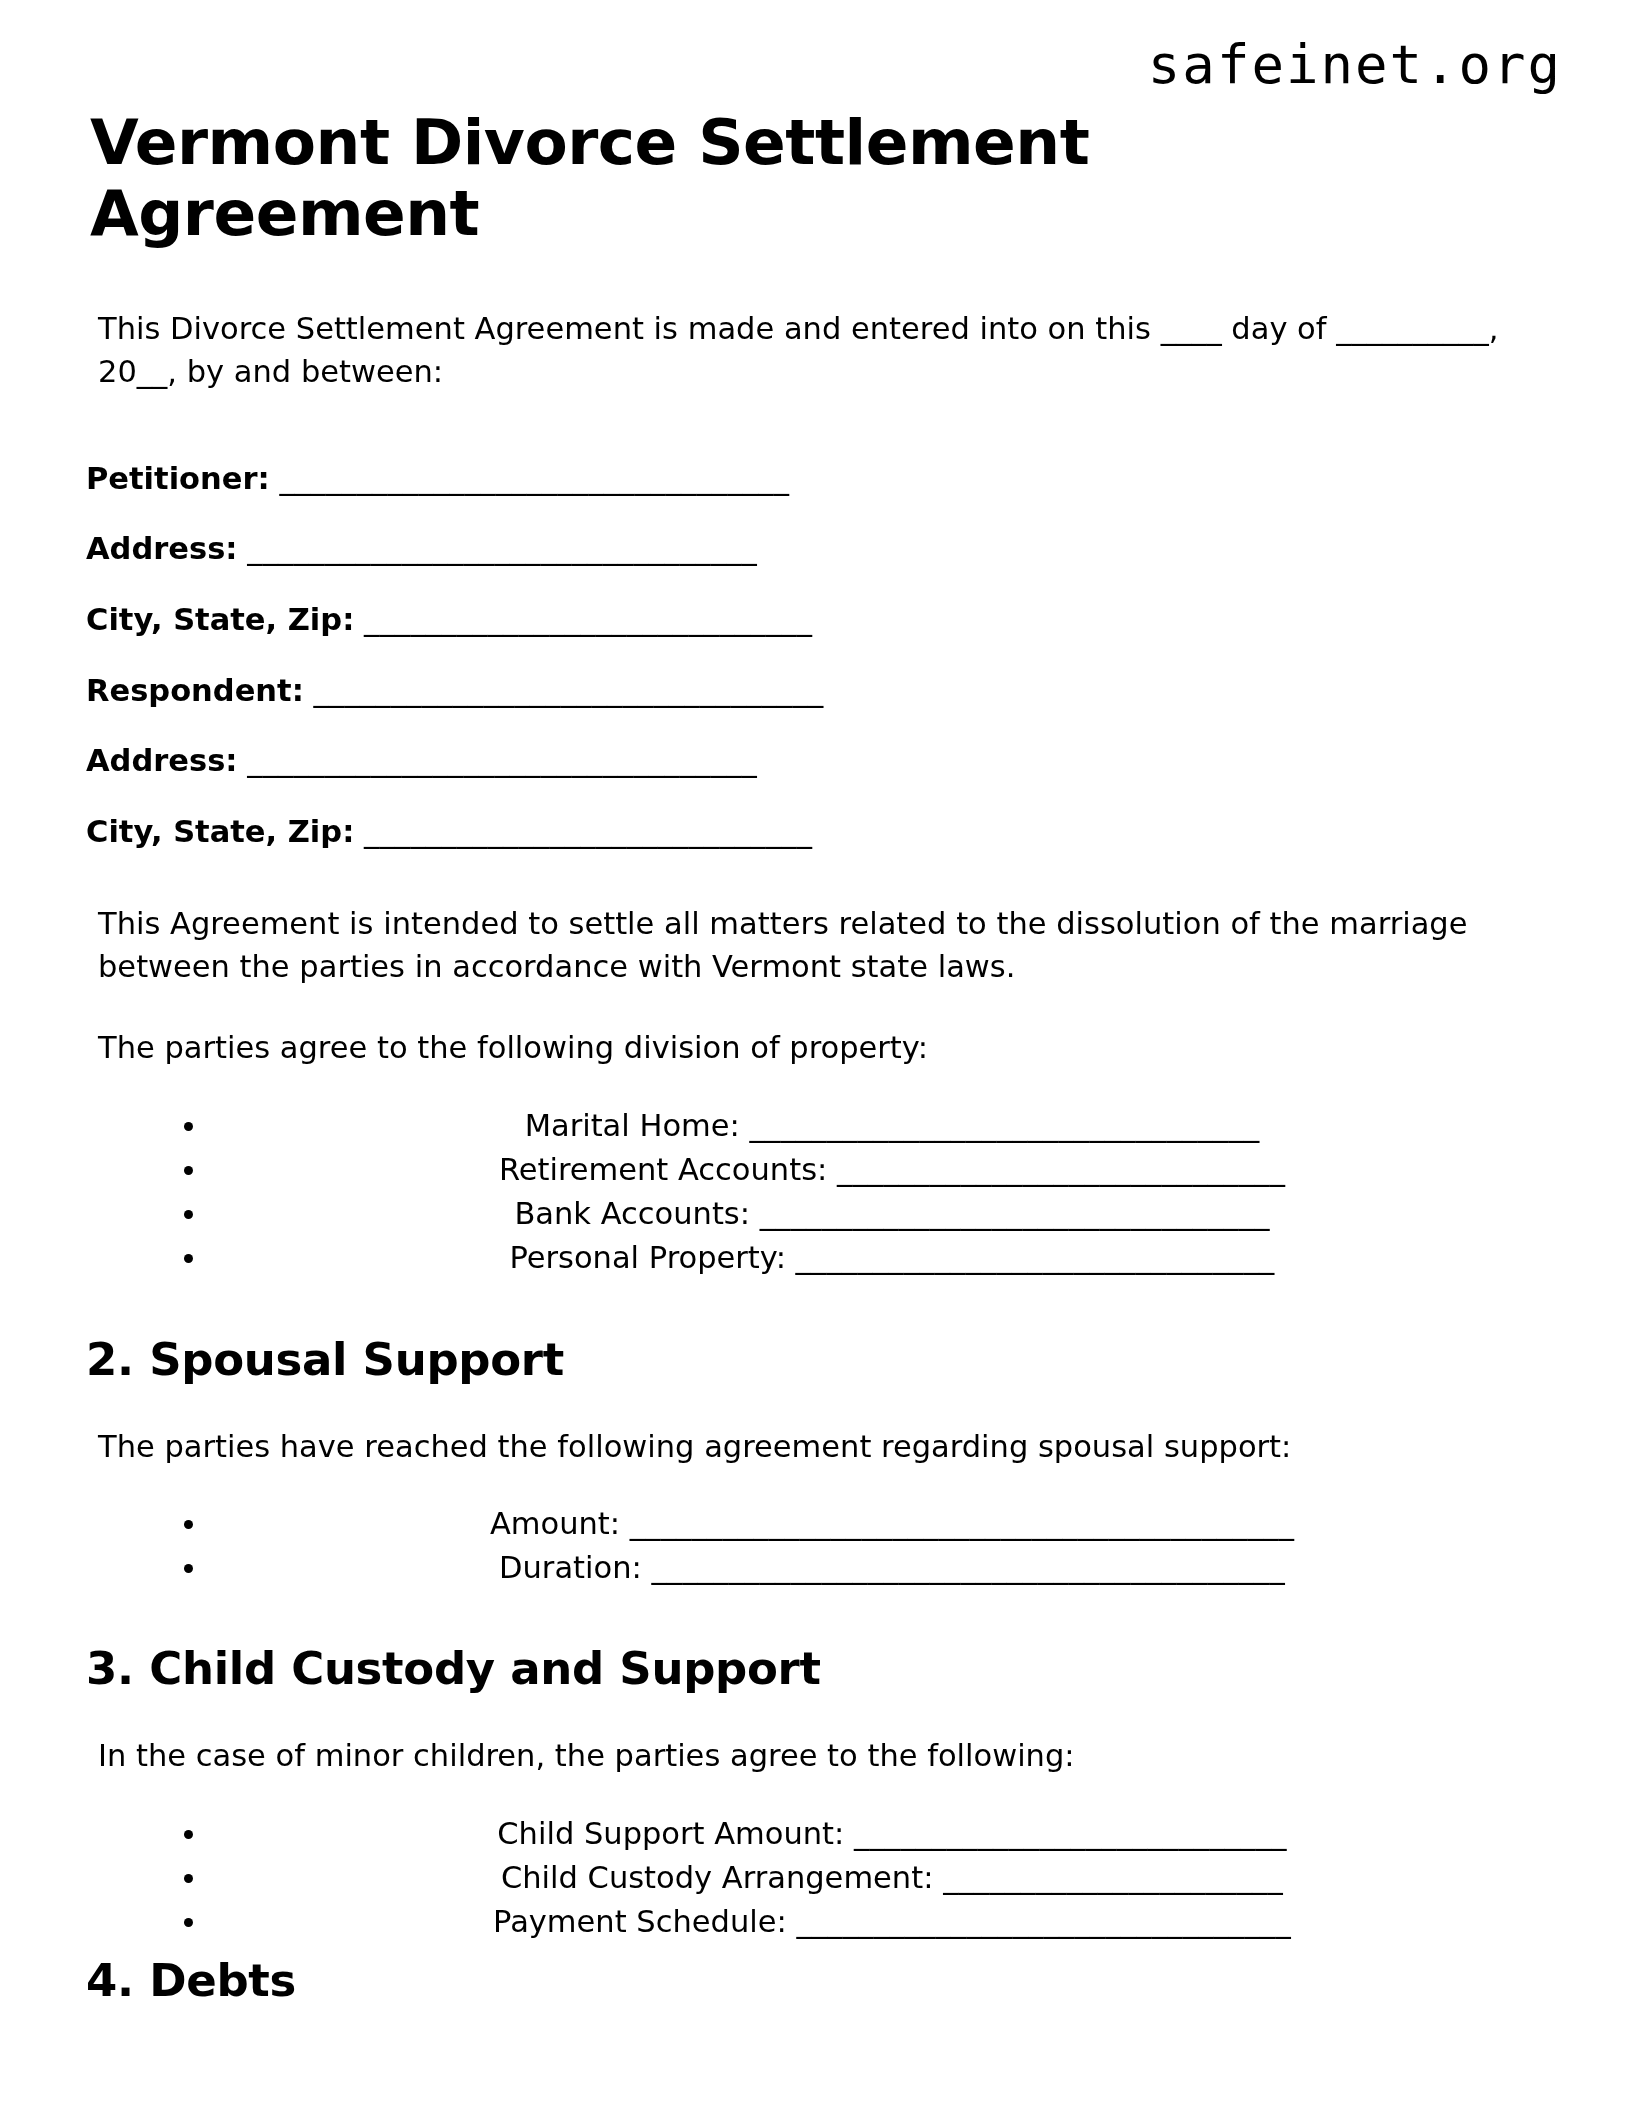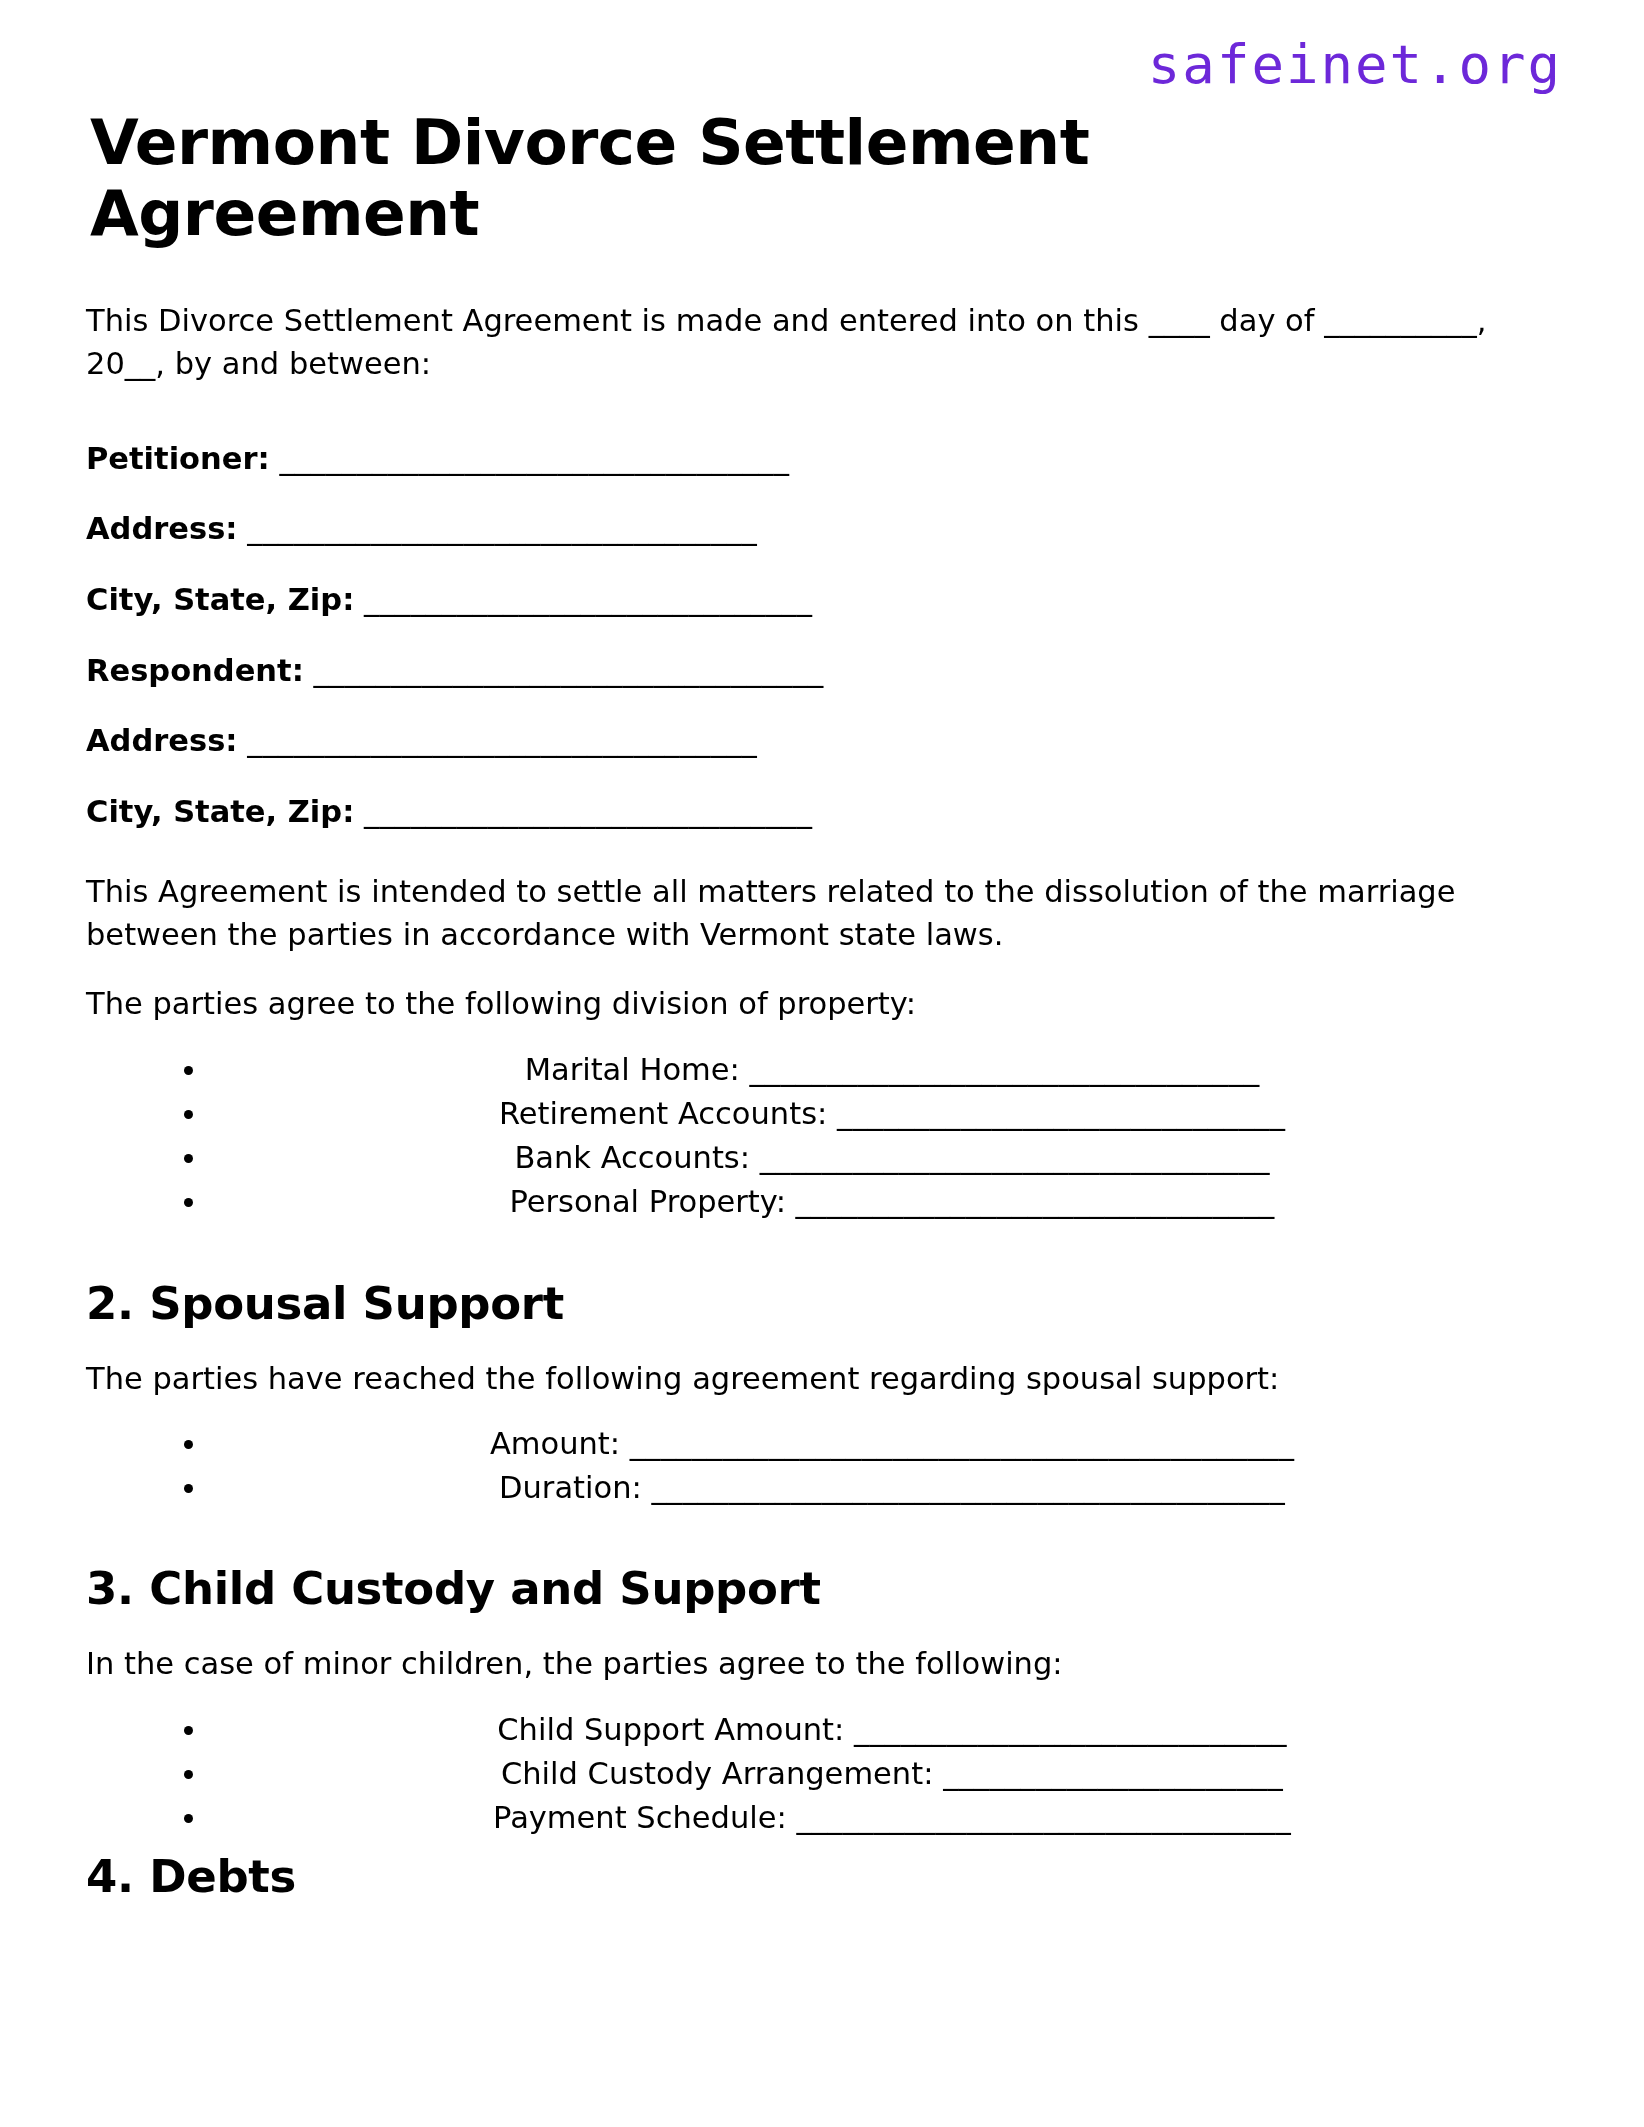--- a/index.html
+++ b/index.html
@@ -27,39 +27,39 @@
 
   
   .watermark {
     position: absolute;
     top: 34px;
     right: 82px;
     font-family: "DejaVu Sans Mono", "Liberation Mono", monospace;
     font-size: 54px;
     font-weight: 400;
     letter-spacing: 2px;
-    color: #6d28d9;
+    color: #000000;
     white-space: nowrap;
     line-height: 1;
   }
 
   
   .doc-title {
     margin: 4px;
     padding-top: 104px;
     font-size: 63px;
     font-weight: 700;
     line-height: 1.12;
     letter-spacing: -0.5px;
     max-width: 1050px;
   }
 
   
   .para {
-    margin: 0;
+    margin: 12px;
     padding-top: 36px;
     font-size: 30.5px;
     font-weight: 400;
     line-height: 1.42;
     max-width: 1440px;
   }
   .para.tight { padding-top: 26px; }
   .para.lead { padding-top: 46px; }
 
   

